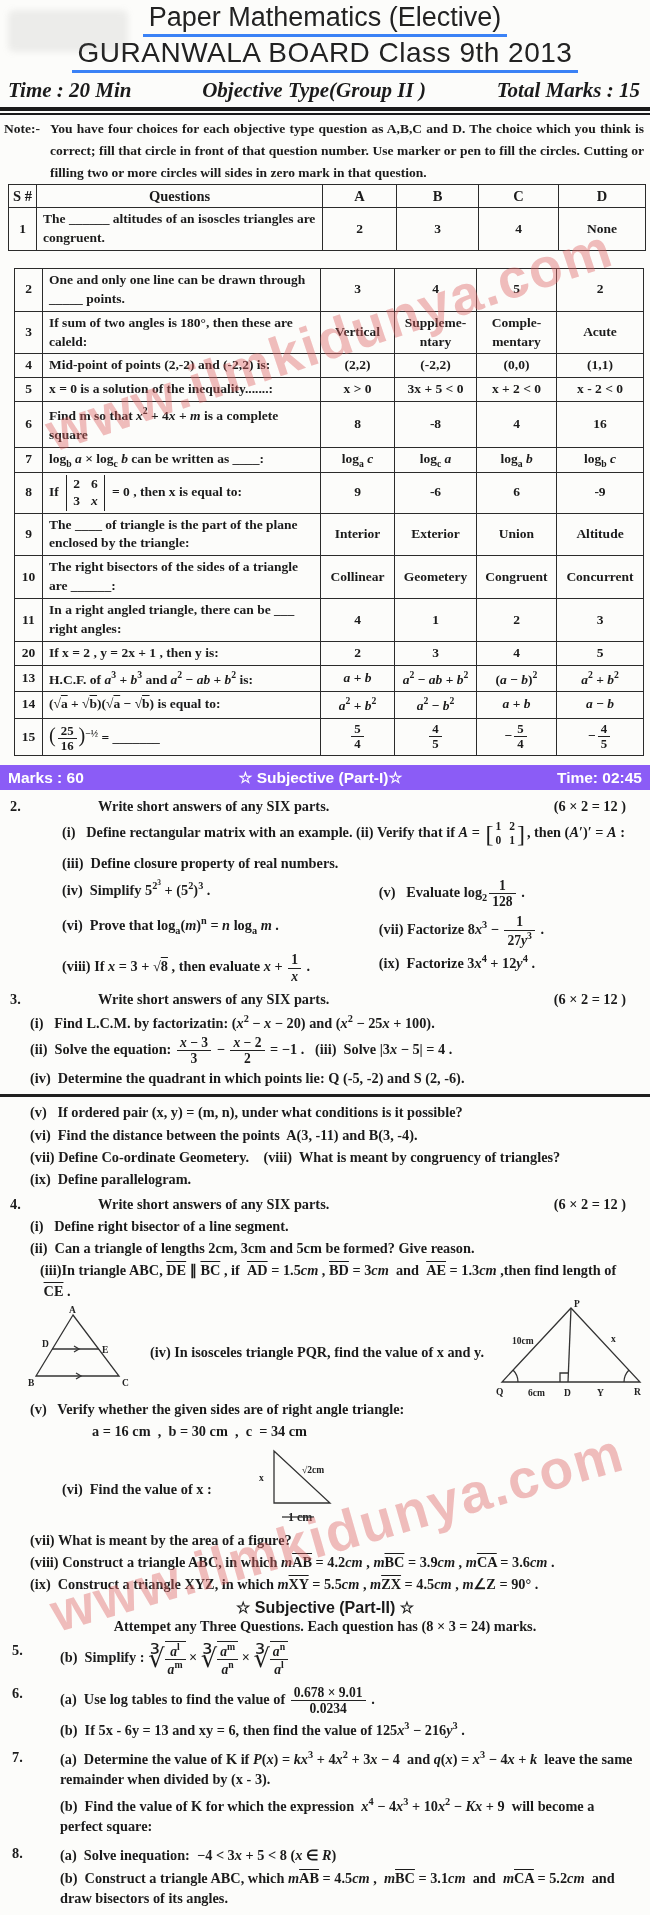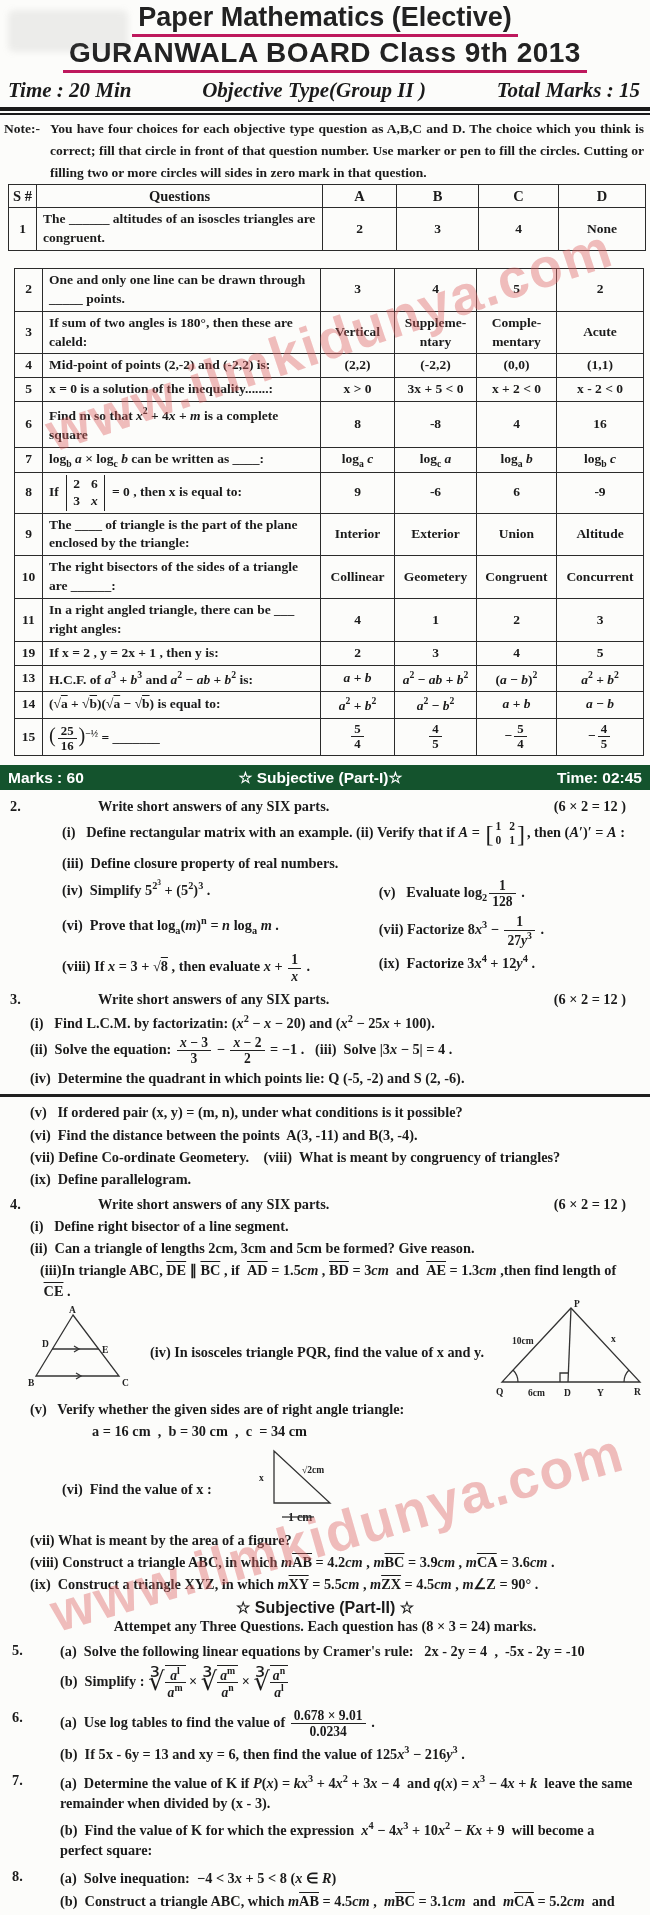--- a/index.html
+++ b/index.html
@@ -5,22 +5,22 @@
   * { box-sizing: border-box; }
   body { margin:0; background:#888; display:flex; justify-content:center; }
   .page {
     position:relative; width:650px; height:1915px; overflow:hidden;
     background:#fcfcfa; color:#1b1b1b;
     font-family:"Liberation Serif", serif;
   }
   
   .hdr { text-align:center; padding-top:2px; }
   .t1, .t2 {
-    font-family:"Liberation Sans", sans-serif; font-weight:bold;
-    display:inline-block; border-bottom:3px solid #be185d; padding:0 6px 1px;
+    font-family:"Liberation Sans", sans-serif; font-weight:normal;
+    display:inline-block; border-bottom:3px solid #3b82f6; padding:0 6px 1px;
     line-height:1.15; color:#222;
   }
   .t1 { font-size:27px; }
   .t2 { font-size:28px; letter-spacing:0.5px; }
   .meta { display:flex; justify-content:space-between; align-items:baseline;
     font-style:italic; font-weight:bold; font-size:21px; padding:5px 10px 3px 8px; }
   .dbl { border-top:4px solid #1a1a1a; border-bottom:2px solid #1a1a1a; height:8px; margin:1px 0 3px; }
   
   .note { display:flex; font-weight:bold; font-size:13.5px; line-height:1.62; padding:0 6px 0 4px; }
   .note .lbl { flex:0 0 46px; }
@@ -49,21 +49,21 @@
          padding:1px 6px; vertical-align:middle; text-align:center; line-height:1.25; margin:0 4px; }
   .mat { display:inline-flex; align-items:center; vertical-align:middle; margin:0 2px; }
   .mat .br { font-size:24px; line-height:0.85; font-weight:normal; }
   .mat .cl { display:inline-grid; grid-template-columns:auto auto; gap:0 8px;
              font-size:11.5px; line-height:1.2; padding:0 2px; text-align:center; }
   .rad { display:inline-flex; align-items:center; vertical-align:middle; }
   .rad .rs { font-size:1.8em; line-height:0.8; font-weight:normal; }
   .rad .fr .n { border-bottom:1.5px solid #222; }
   .rad .fr { border-top:1.6px solid #222; margin:0; }
   
-  .bar { background:#14532d; color:#fff; display:flex; justify-content:space-between;
+  .bar { background:#8b5cf6; color:#fff; display:flex; justify-content:space-between;
     align-items:center; font-family:"Liberation Sans",sans-serif; font-weight:bold;
     font-size:15.5px; padding:2px 8px; margin:9px 0 3px; height:25px; }
   
   .q { font-weight:bold; font-size:14.3px; line-height:1.42; }
   .qhead { display:flex; padding:3px 10px 1px 10px; }
   .qhead .no { flex:0 0 88px; }
   .qhead .tt { flex:1; }
   .qhead .mk { flex:0 0 auto; padding-right:14px; }
   .part { padding:2.5px 12px 2.5px 62px; }
   .part.tight { padding-top:1px; padding-bottom:1px;padding-left:30px; }
@@ -241,21 +241,21 @@
         </tr>
         <tr>
           <td>11</td>
           <td>In a right angled triangle, there can be ___ right angles:</td>
           <td>4</td>
           <td>1</td>
           <td>2</td>
           <td>3</td>
         </tr>
         <tr>
-          <td>19</td>
+          <td>20</td>
           <td>If x = 2 , y = 2x + 1 , then y is:</td>
           <td>2</td>
           <td>3</td>
           <td>4</td>
           <td>5</td>
         </tr>
         <tr>
           <td>13</td>
           <td>H.C.F. of <i>a</i><sup>3</sup> + <i>b</i><sup>3</sup> and <i>a</i><sup>2</sup> − <i>ab</i> + <i>b</i><sup>2</sup> is:</td>
           <td><i>a</i> + <i>b</i></td>
@@ -424,21 +424,20 @@
     <div class="part tight">(ix)&nbsp; Construct a triangle XYZ, in which <i>m</i><span class="ov">XY</span> = 5.5<i>cm</i> , <i>m</i><span class="ov">ZX</span> = 4.5<i>cm</i> , <i>m</i>∠Z = 90° .</div>
   </div>
 
   <div class="p2head">☆ Subjective (Part-II) ☆</div>
   <div class="p2inst">Attempet any Three Questions.  Each question has (8 × 3 = 24) marks.</div>
 
   <div class="q">
     <div class="qq">
       <span class="no">5.</span>
       <span class="body">
-        <div class="pl">(a)&nbsp; Solve the following linear equations by Cramer's rule: &nbsp;&nbsp;2x - 2y = 4&nbsp;&nbsp;,&nbsp; -5x - 2y = -10</div>
         <div class="pl">(b)&nbsp; Simplify : <span class="rad">
               <span class="rs">∛</span>
               <span class="fr">
                 <span class="n"><i>a</i><sup>l</sup></span>
                 <span class="d"><i>a</i><sup>m</sup></span>
               </span>
             </span> × <span class="rad">
               <span class="rs">∛</span>
               <span class="fr">
                 <span class="n"><i>a</i><sup>m</sup></span>

